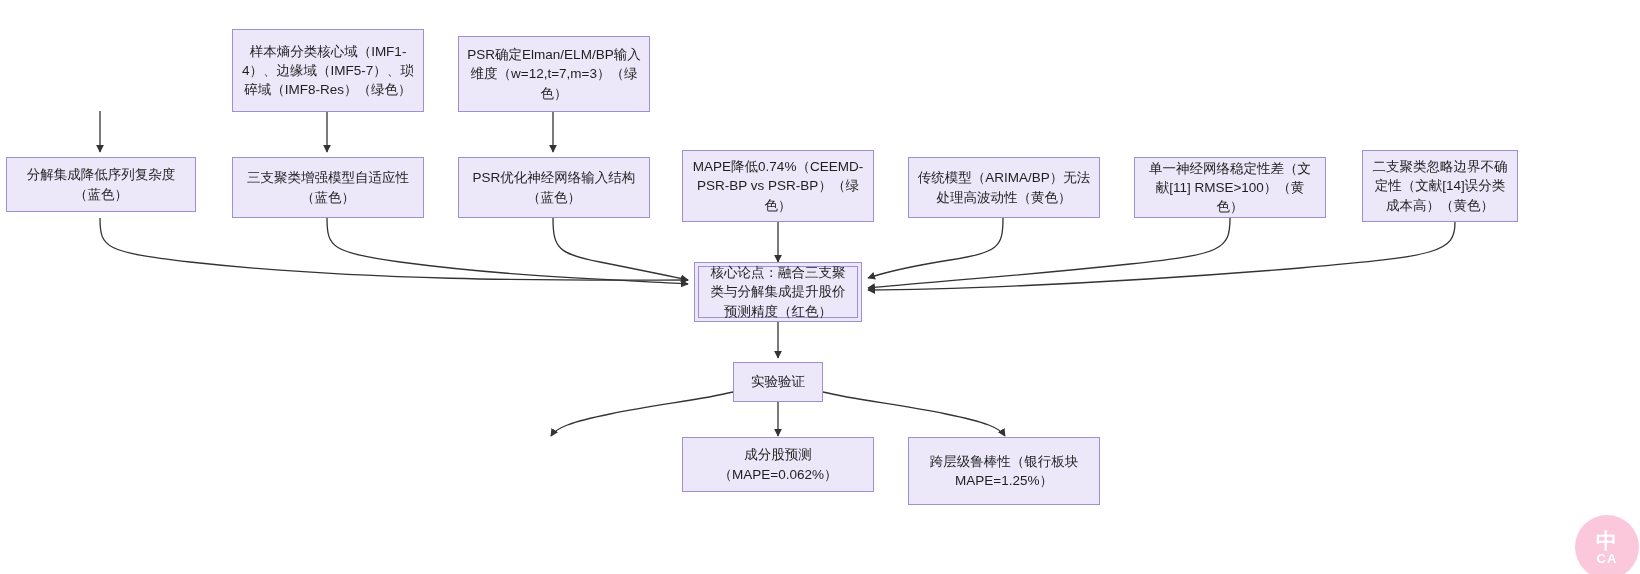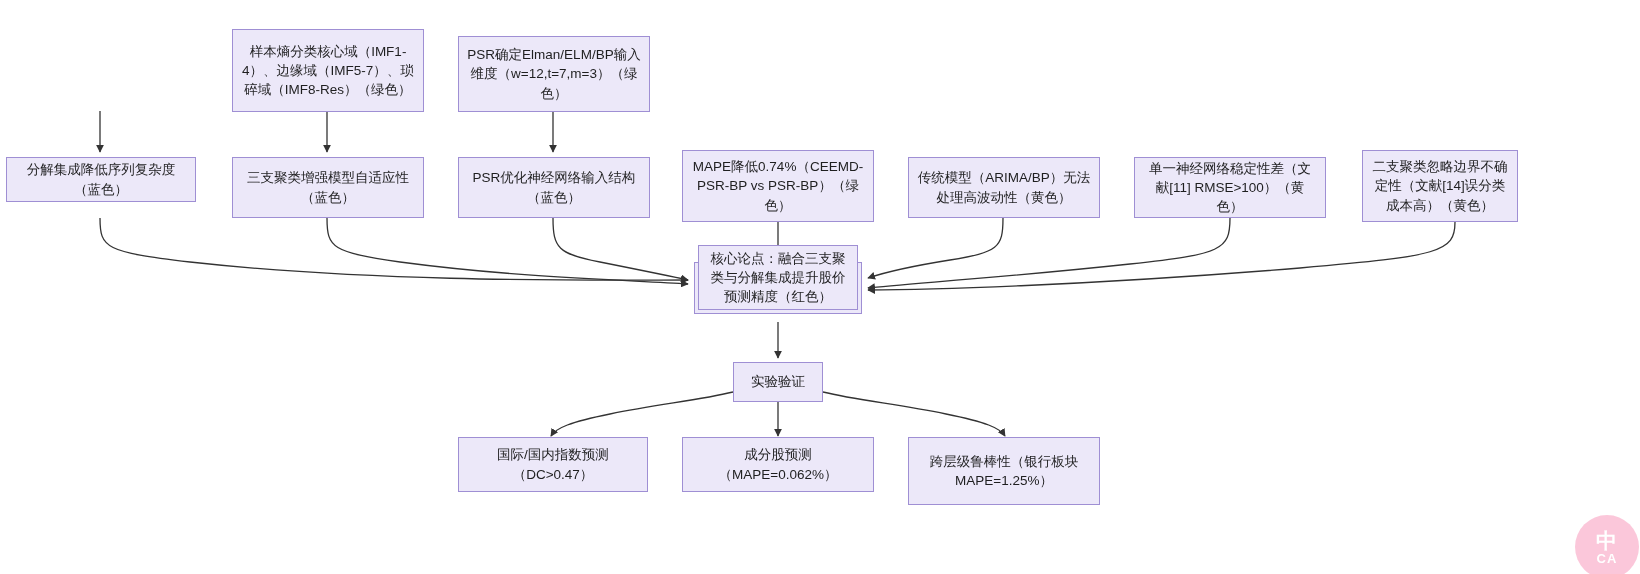--- a/index.html
+++ b/index.html
@@ -128,21 +128,21 @@
 
 
   <div class="node" style="left:232px; top:29px; width:192px; height:83px;">
     <span class="label">样本熵分类核心域（IMF1-4）、边缘域（IMF5-7）、琐碎域（IMF8-Res）（绿色）</span>
   </div>
 
   <div class="node" style="left:458px; top:36px; width:192px; height:76px;">
     <span class="label">PSR确定Elman/ELM/BP输入维度（w=12,t=7,m=3）（绿色）</span>
   </div>
 
-  <div class="node" style="left:6px; top:157px; width:190px; height:45px;font-family:Liberation Serif, serif;">
+  <div class="node" style="left:6px; top:157px; width:190px; height:55px;font-family:Liberation Serif, serif;">
     <span class="label">分解集成降低序列复杂度（蓝色）</span>
   </div>
 
   <div class="node" style="left:232px; top:157px; width:192px; height:61px;">
     <span class="label">三支聚类增强模型自适应性（蓝色）</span>
   </div>
 
   <div class="node" style="left:458px; top:157px; width:192px; height:61px;">
     <span class="label">PSR优化神经网络输入结构（蓝色）</span>
   </div>
@@ -156,33 +156,30 @@
   </div>
 
   <div class="node" style="left:1134px; top:157px; width:192px; height:61px;">
     <span class="label">单一神经网络稳定性差（文献[11] RMSE&gt;100）（黄色）</span>
   </div>
 
   <div class="node" style="left:1362px; top:150px; width:156px; height:72px;">
     <span class="label">二支聚类忽略边界不确定性（文献[14]误分类成本高）（黄色）</span>
   </div>
 
-  <div class="node hub" style="left:694px; top:262px; width:168px; height:52px;align-items:flex-end;">
+  <div class="node hub" style="left:694px; top:262px; width:168px; height:60px;">
     <div class="inner">
       <span class="label">核心论点：融合三支聚类与分解集成提升股价预测精度（红色）</span>
     </div>
   </div>
 
   <div class="node" style="left:733px; top:362px; width:90px; height:40px;">
     <span class="label">实验验证</span>
   </div>
 
-  <div class="node" style="left:458px; top:437px; width:190px; height:55px;">
-    <span class="label">国际/国内指数预测（DC&gt;0.47）</span>
-  </div>
 
   <div class="node" style="left:682px; top:437px; width:192px; height:55px;">
     <span class="label">成分股预测（MAPE=0.062%）</span>
   </div>
 
   <div class="node" style="left:908px; top:437px; width:192px; height:68px;">
     <span class="label">跨层级鲁棒性（银行板块MAPE=1.25%）</span>
   </div>
 
   <div class="watermark" style="left:1575px; top:515px; width:64px; height:64px;">

